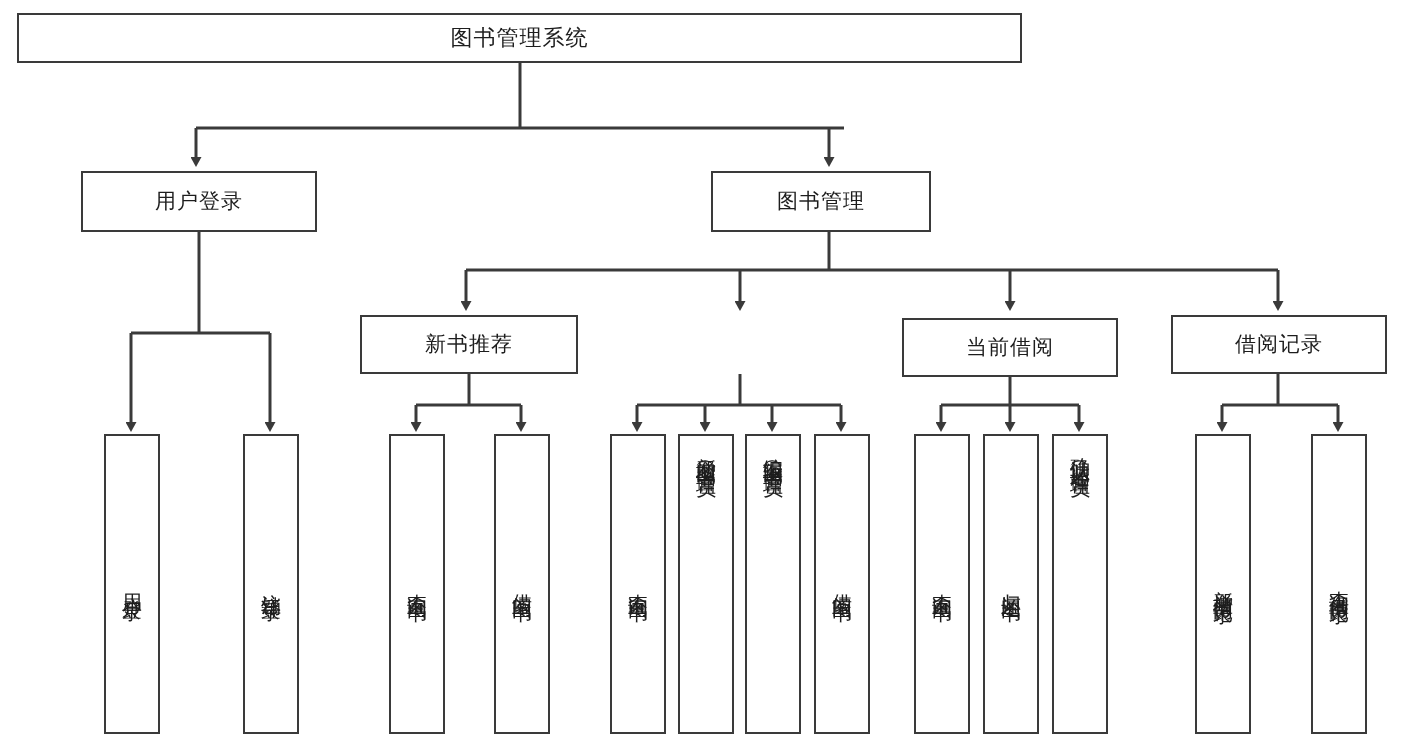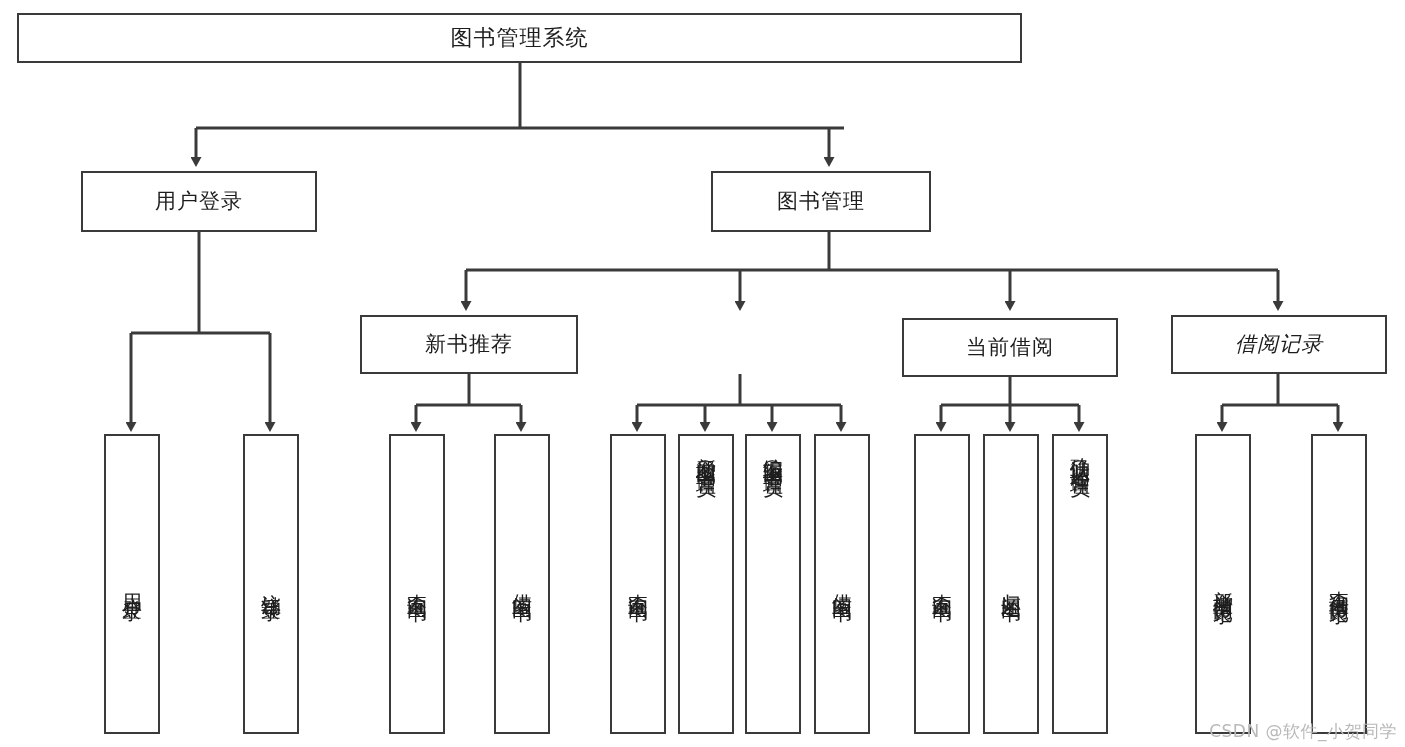--- a/index.html
+++ b/index.html
@@ -143,21 +143,21 @@
 
   <div class="node h" style="left:360px; top:315px; width:218px; height:59px;">
     <span>新书推荐</span>
   </div>
 
 
   <div class="node h" style="left:902px; top:302px; width:216px; height:59px;margin-top:16px;">
     <span>当前借阅</span>
   </div>
 
-  <div class="node h" style="left:1171px; top:315px; width:216px; height:59px;font-style:italic;">
+  <div class="node h" style="left:1171px; top:315px; width:216px; height:59px;">
     <span>借阅记录</span>
   </div>
 
   <div class="node v center-text" style="left:104px; top:434px; width:56px; height:300px;">
     <span class="vtext">用户登录</span>
   </div>
 
   <div class="node v center-text" style="left:243px; top:434px; width:56px; height:300px;">
     <span class="vtext">注销登录</span>
   </div>
@@ -199,15 +199,14 @@
   </div>
 
   <div class="node v center-text" style="left:1195px; top:434px; width:56px; height:300px;">
     <span class="vtext">新增借阅记录</span>
   </div>
 
   <div class="node v center-text" style="left:1311px; top:434px; width:56px; height:300px;">
     <span class="vtext">查询借阅记录</span>
   </div>
 
-  <div id="watermark">CSDN @软件_小贺同学</div>
 
 </div>
 
 </body></html>

